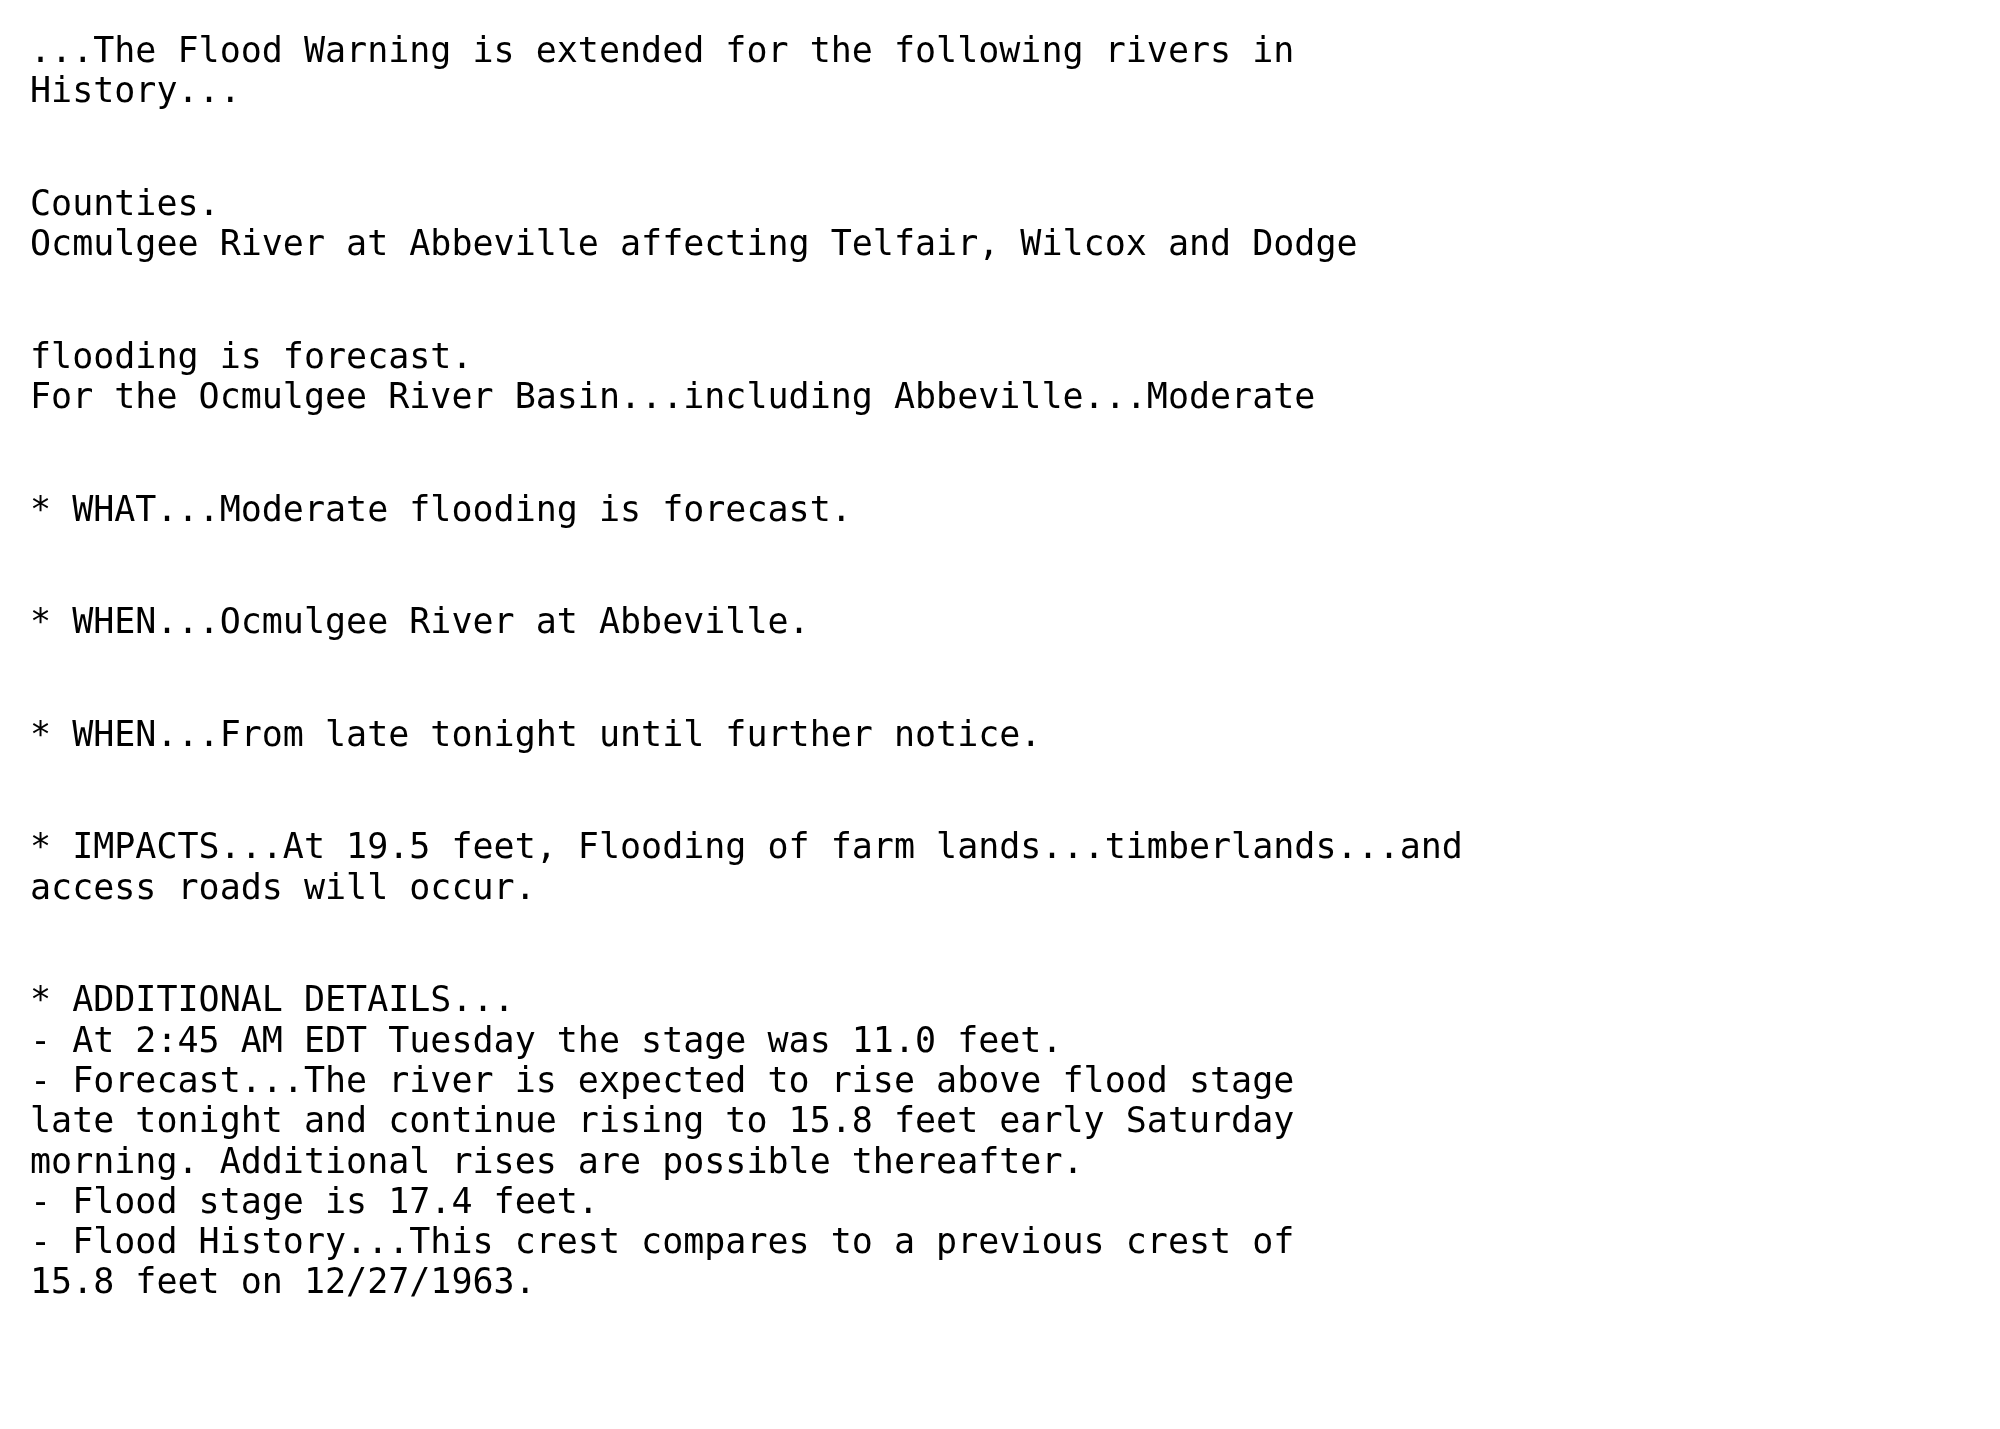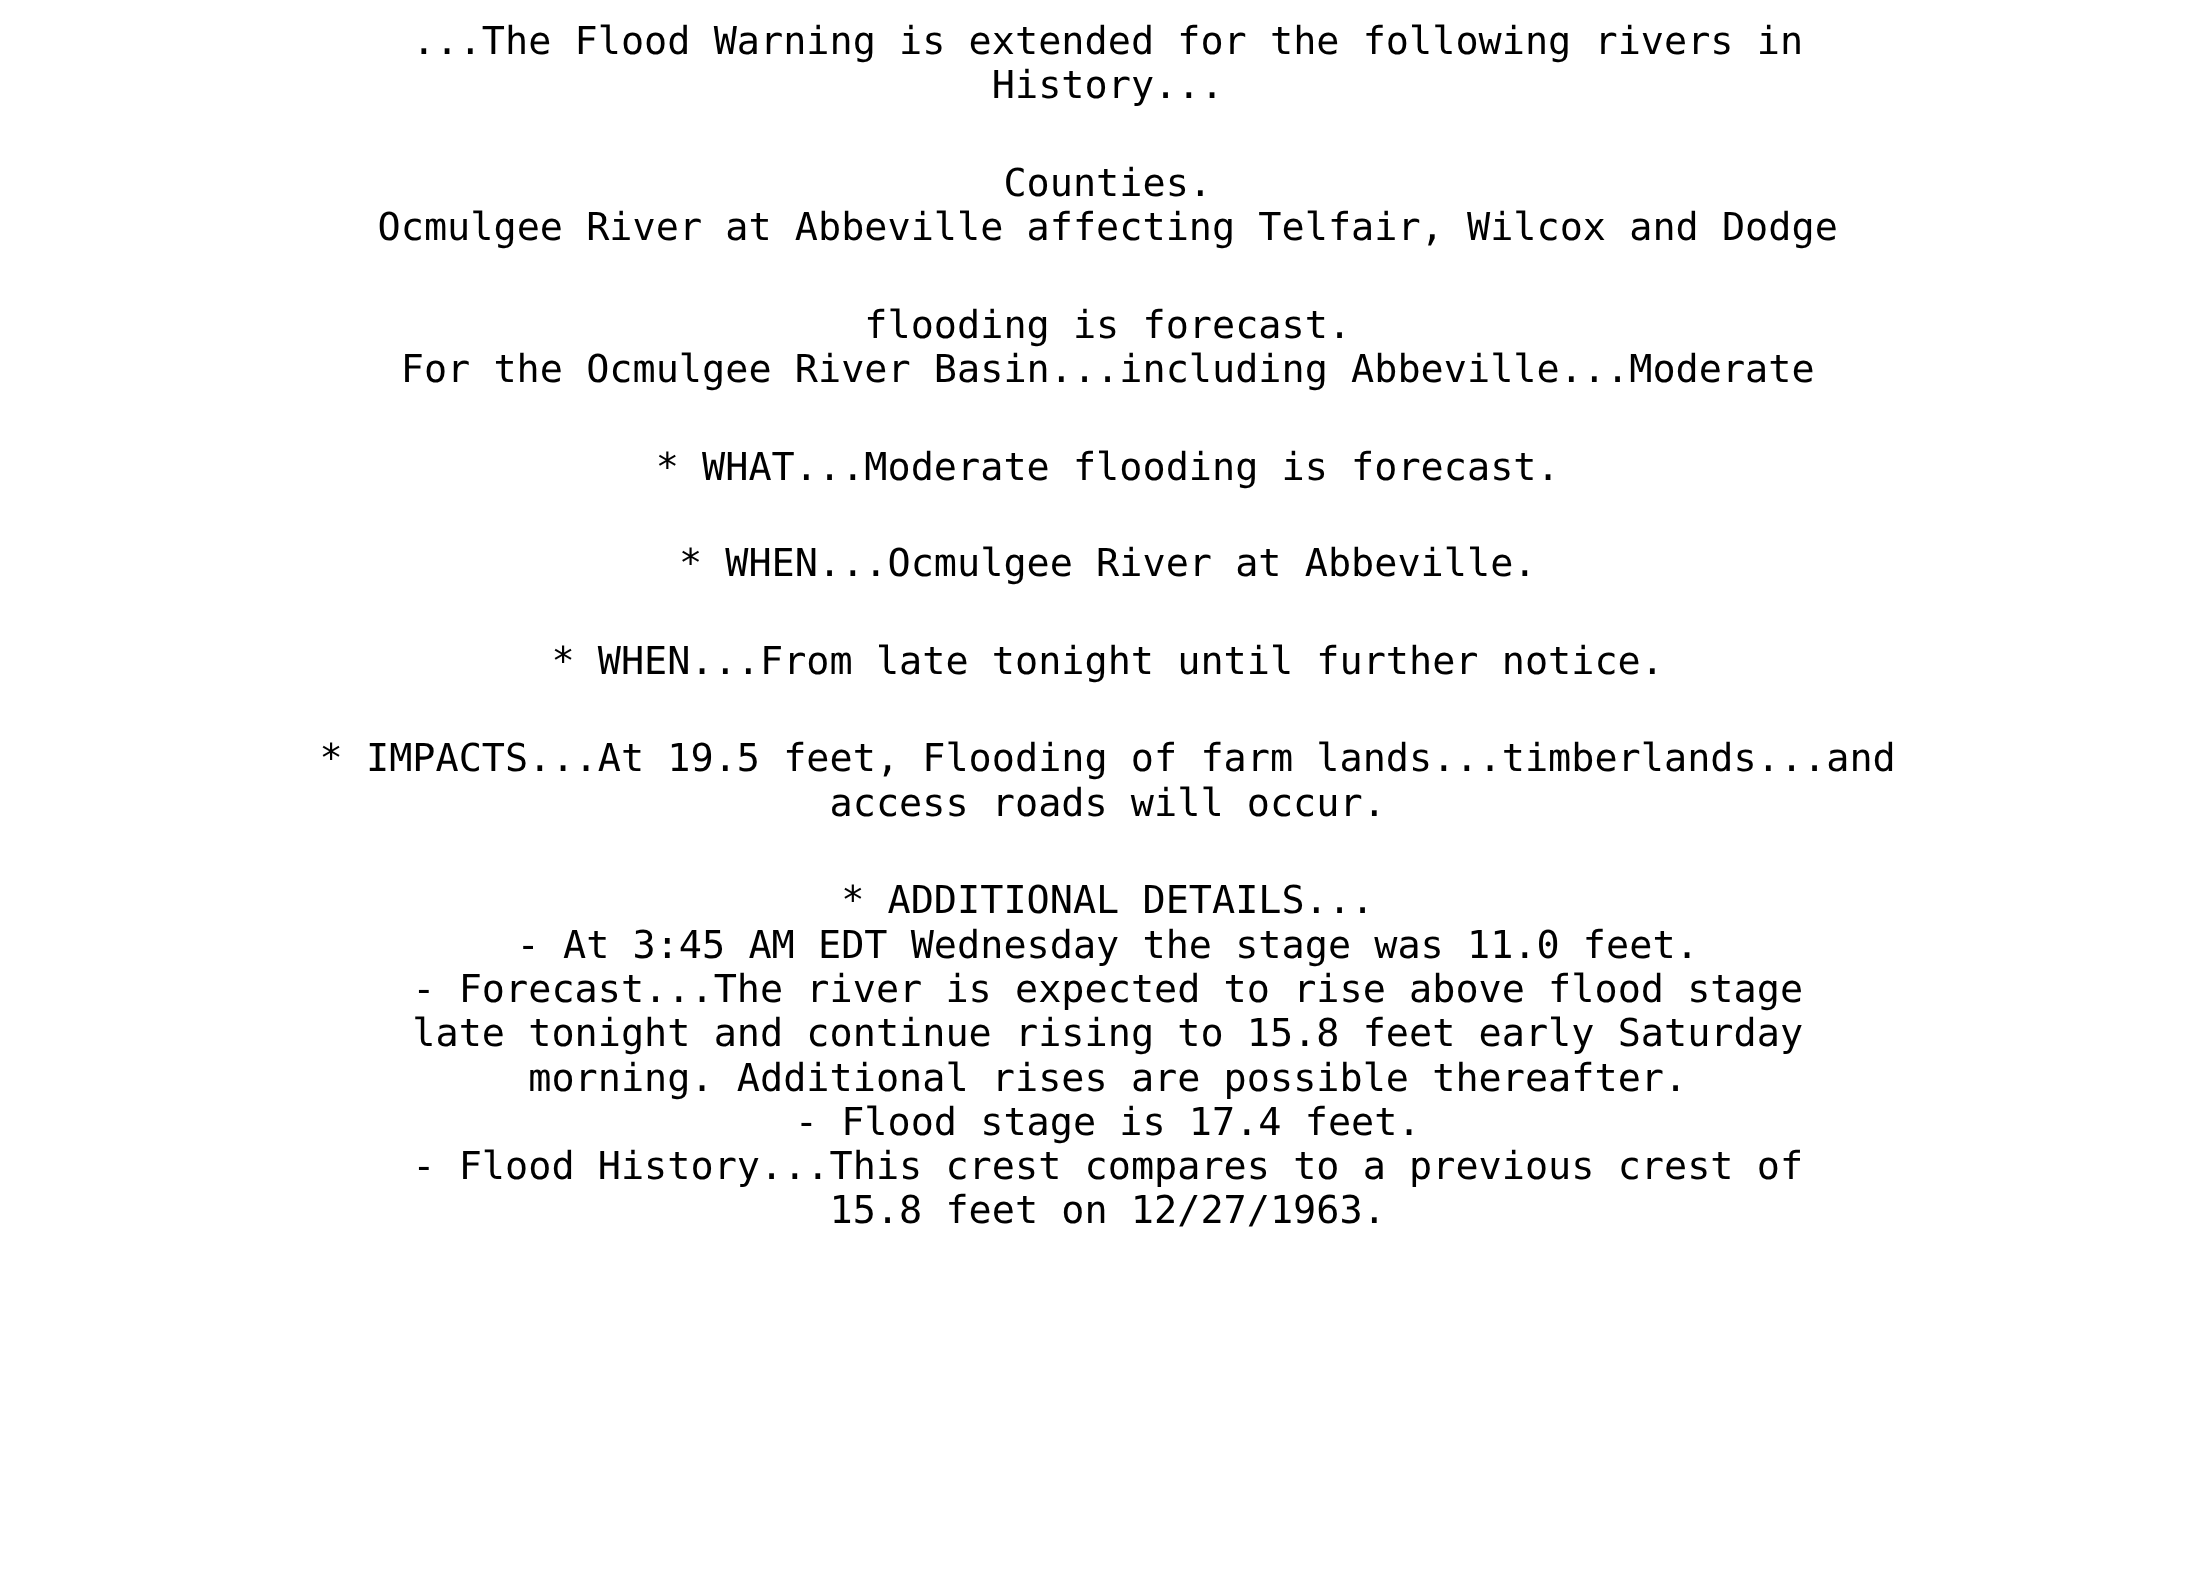--- a/index.html
+++ b/index.html
@@ -15,23 +15,22 @@
     font-family: "DejaVu Sans Mono", "Liberation Mono", monospace;
   }
   #product {
     box-sizing: border-box;
     width: 2000px;
     height: 1429px;
     background: #ffffff;
     padding: 14px 0 0 14px;
   }
   .para {
-    margin: 4px;
+    margin: 16px;
     padding: 0;
-    text-align: center;
   }
   .line {
     display: block;
     color: #000000;
     font-family: "DejaVu Sans Mono", "Liberation Mono", monospace;
     font-size: 35px;
     line-height: 40.3px;
     letter-spacing: 0px;
     white-space: pre;
     font-weight: 400;
@@ -82,21 +81,21 @@
   <span class="gap"></span>
 
   <div class="para">
     <span class="line">* IMPACTS...At 19.5 feet, Flooding of farm lands...timberlands...and</span>
     <span class="line">access roads will occur.</span>
   </div>
   <span class="gap"></span>
 
   <div class="para">
     <span class="line">* ADDITIONAL DETAILS...</span>
-    <span class="line">- At 3:45 AM EDT Wednesday the stage was 11.0 feet.</span>
+    <span class="line">- At 2:45 AM EDT Tuesday the stage was 11.0 feet.</span>
     <span class="line">- Forecast...The river is expected to rise above flood stage</span>
     <span class="line">late tonight and continue rising to 15.8 feet early Saturday</span>
     <span class="line">morning. Additional rises are possible thereafter.</span>
     <span class="line">- Flood stage is 17.4 feet.</span>
     <span class="line">- Flood History...This crest compares to a previous crest of</span>
     <span class="line">15.8 feet on 12/27/1963.</span>
   </div>
 
 </div>
 

